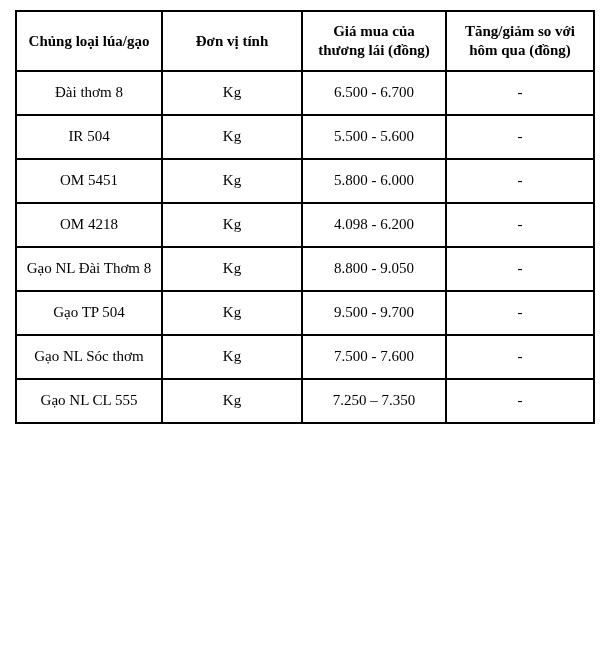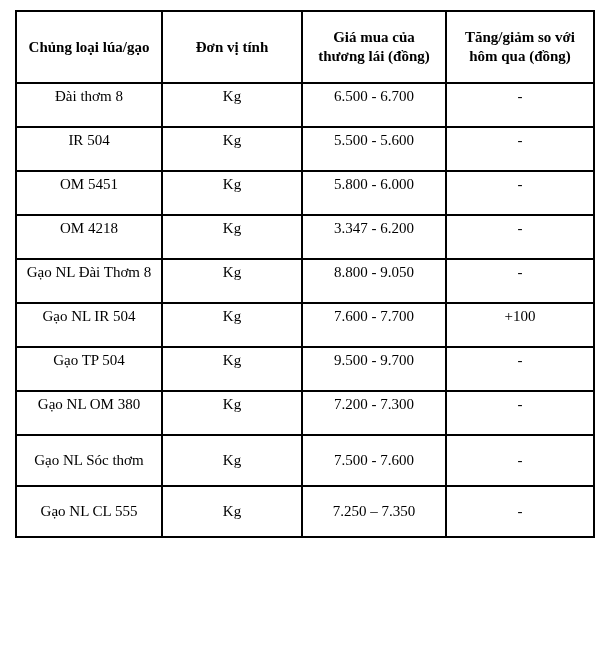--- a/index.html
+++ b/index.html
@@ -20,38 +20,38 @@
     width: 578px;
   }
   table.price-table th,
   table.price-table td {
     border: 2px solid #000000;
     text-align: center;
     font-size: 15px;
     overflow: hidden;
   }
   table.price-table thead tr {
-    height: 72px;
+    height: 60px;
     margin-left: 15px;
   }
   table.price-table th {
     font-weight: bold;
     vertical-align: middle;
     line-height: 1.25;
     padding: 2px 6px;
   }
   table.price-table tbody tr {
     height: 44px;
   }
   table.price-table tbody tr:nth-child(n+9) {
     height: 38px;
   }
   table.price-table tbody td {
     vertical-align: top;
-    padding: 4px 4px 2px 4px;
+    padding: 12px 4px 2px 4px;
   }
   table.price-table tbody tr:nth-child(n+9) td {
     vertical-align: middle;
     padding: 16px 4px;
   }
 </style>
 </head>
 <body>
 
 <table class="price-table">
@@ -84,45 +84,33 @@
     </tr>
     <tr>
       <td>OM 5451</td>
       <td>Kg</td>
       <td>5.800 - 6.000</td>
       <td>-</td>
     </tr>
     <tr>
       <td>OM 4218</td>
       <td>Kg</td>
-      <td>3.347 - 6.200</td>
+      <td>4.098 - 6.200</td>
       <td>-</td>
     </tr>
     <tr>
       <td>Gạo NL Đài Thơm 8</td>
       <td>Kg</td>
       <td>8.800 - 9.050</td>
       <td>-</td>
     </tr>
     <tr>
-      <td>Gạo NL IR 504</td>
-      <td>Kg</td>
-      <td>7.600 - 7.700</td>
-      <td>+100</td>
-    </tr>
-    <tr>
       <td>Gạo TP 504</td>
       <td>Kg</td>
       <td>9.500 - 9.700</td>
-      <td>-</td>
-    </tr>
-    <tr>
-      <td>Gạo NL OM 380</td>
-      <td>Kg</td>
-      <td>7.200 - 7.300</td>
       <td>-</td>
     </tr>
     <tr>
       <td>Gạo NL Sóc thơm</td>
       <td>Kg</td>
       <td>7.500 - 7.600</td>
       <td>-</td>
     </tr>
     <tr>
       <td>Gạo NL CL 555</td>

